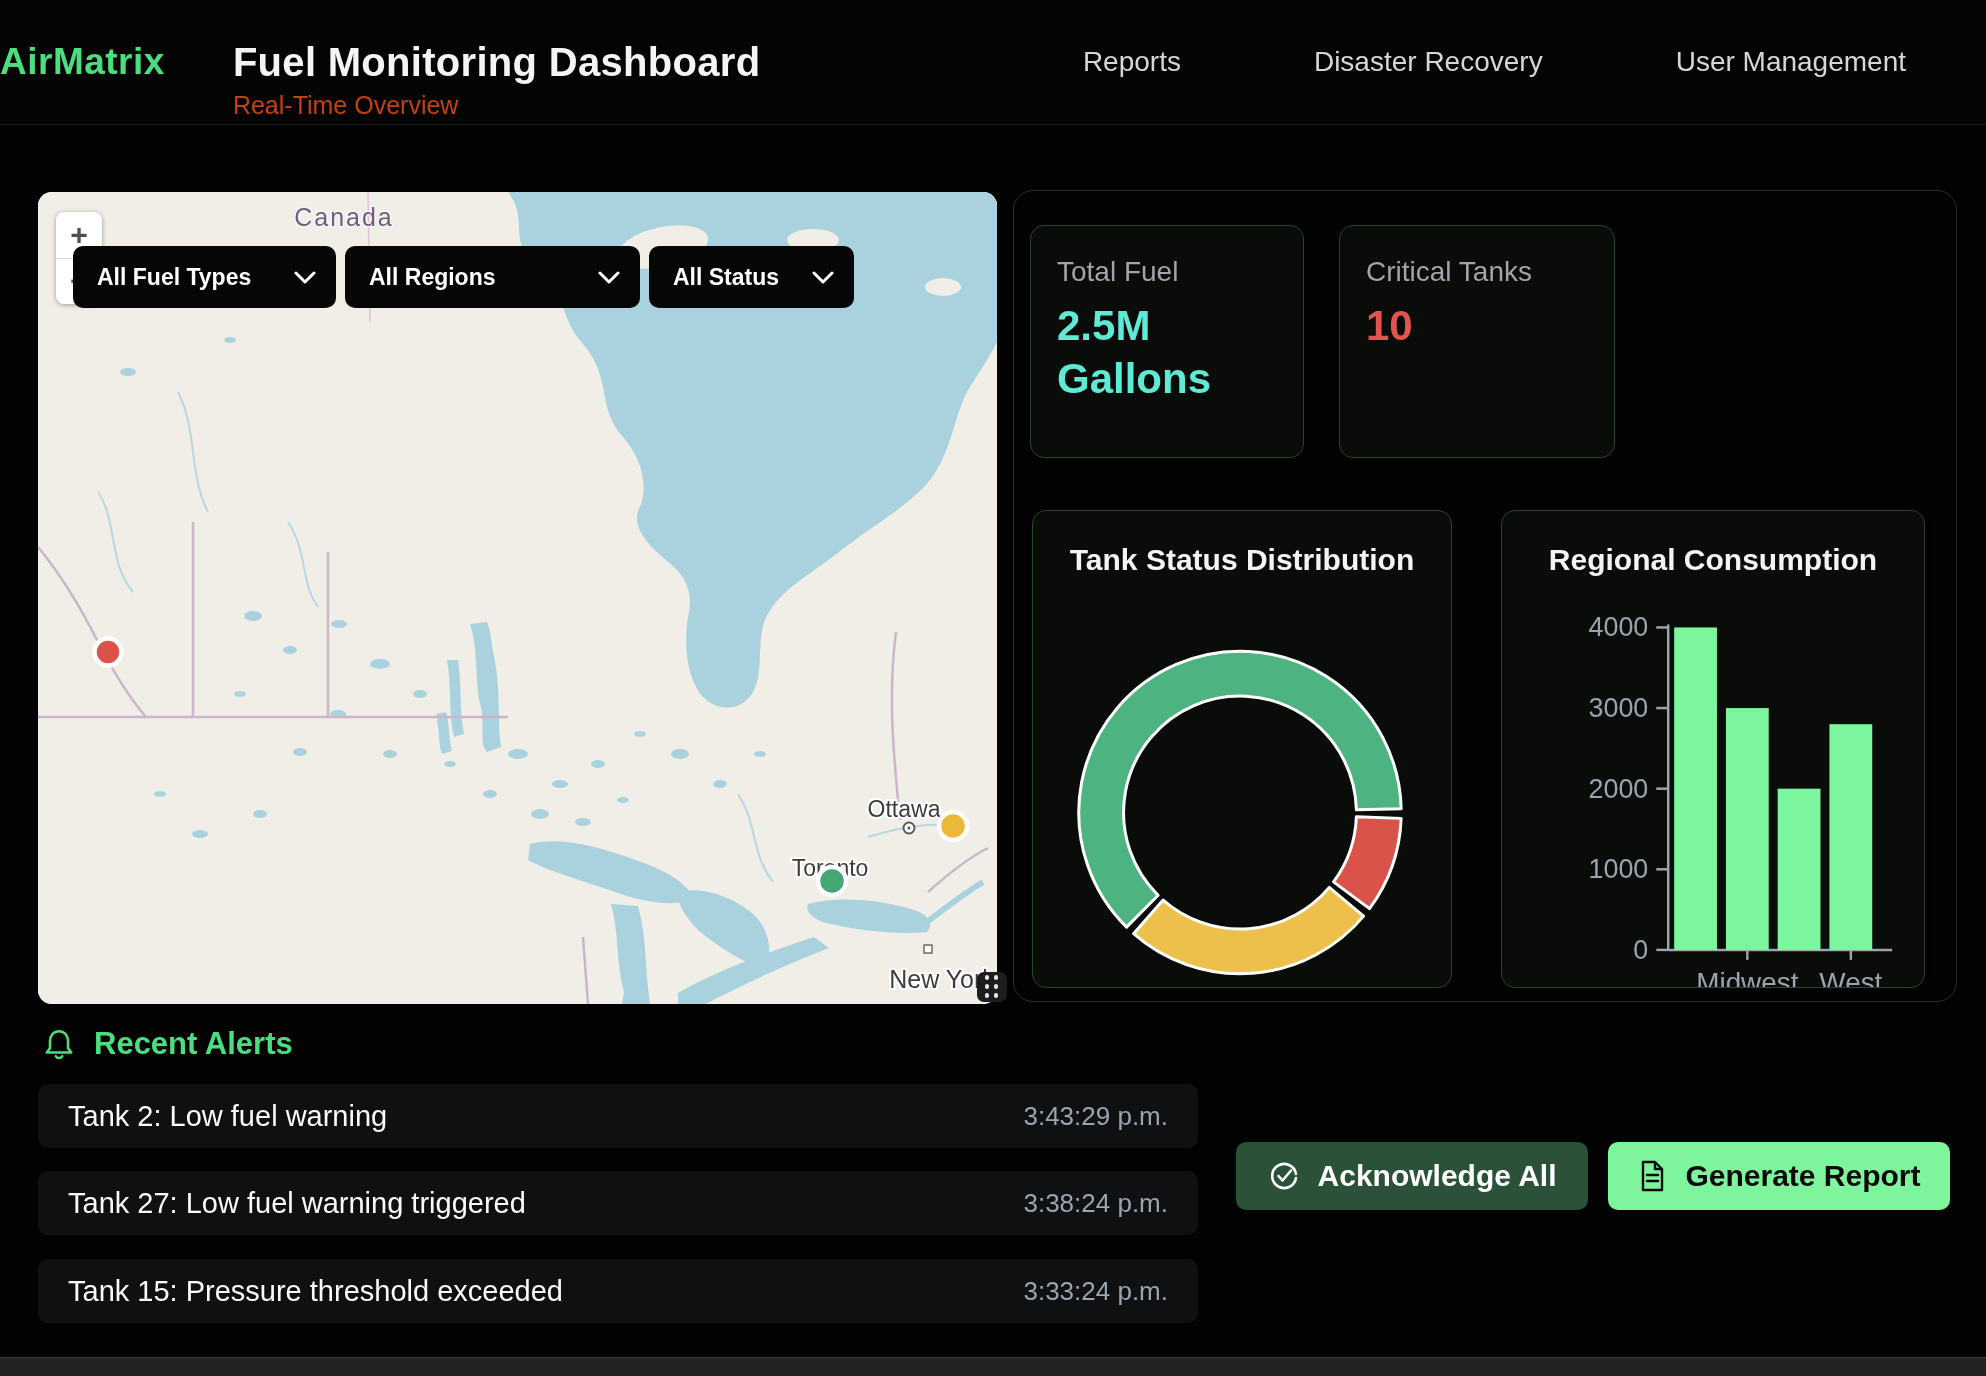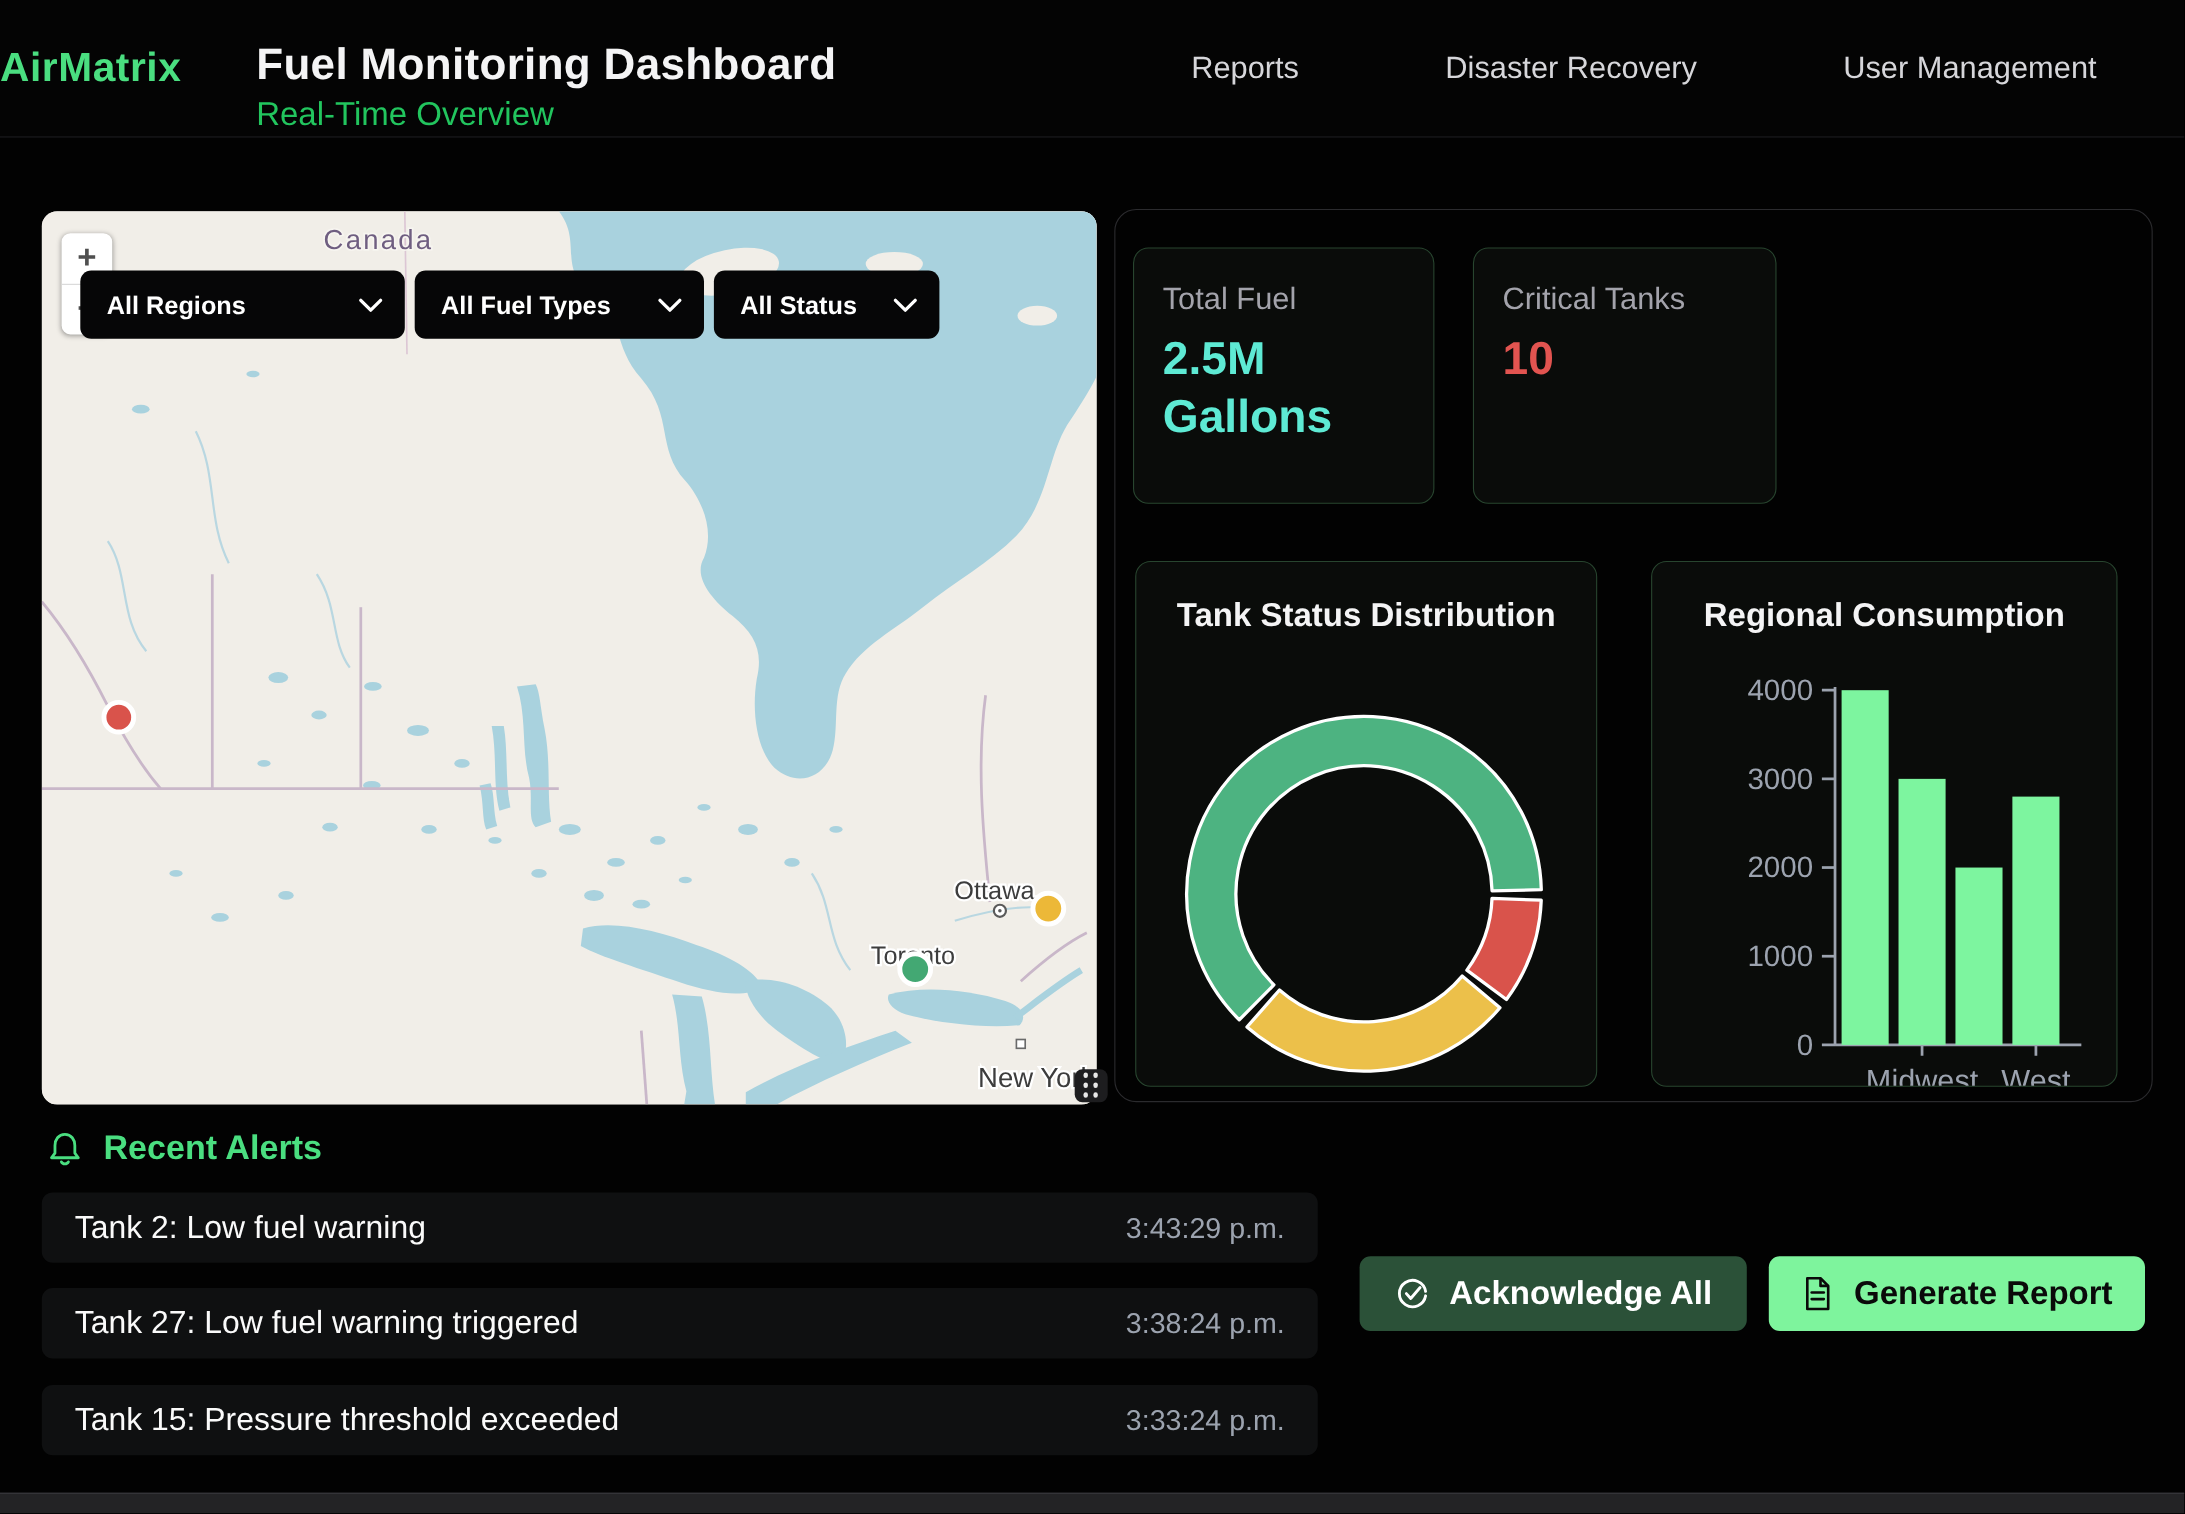--- a/index.html
+++ b/index.html
@@ -7,21 +7,21 @@
   body { font-family:"Liberation Sans", sans-serif; }
   .stage { position:relative; width:1986px; height:1376px; background:#020202; overflow:hidden; }
 
   
   .header { position:absolute; left:0; top:0; width:1986px; height:125px;
             display:flex; align-items:center; 
             background:#040404; border-bottom:1px solid #1d1d20; }
   .brand { font-size:37px; font-weight:700; color:#4ade80; margin-right:68px; letter-spacing:.5px; }
   .titleblock { display:flex; flex-direction:column; }
   .page-title { font-size:40px; font-weight:700; color:#f4f4f5; letter-spacing:.3px;margin-top:35px; }
-  .page-subtitle { font-size:30px; color:#22c55e; margin-top:6px; }
+  .page-subtitle { font-size:25px; color:#c2410c; margin-top:6px; }
   .nav { margin-left:auto; display:flex; gap:133px; padding-right:80px; }
   .nav-item { font-size:28px; color:#d6d6da; cursor:pointer; white-space:nowrap; }
 
   
   .map-panel { position:absolute; left:38px; top:192px; width:959px; height:812px;
                border-radius:14px; overflow:hidden; background:#f1eee8;padding-left:22px; }
   .map-svg { position:absolute; inset:0; }
   .zoom-ctl { position:absolute; left:18px; top:20px; width:46px; height:92px;
               background:#fff; border-radius:8px; box-shadow:0 1px 5px rgba(0,0,0,.35);
               display:flex; flex-direction:column; }
@@ -200,28 +200,28 @@
       <circle cx="794" cy="689" r="14" stroke="#fff" stroke-width="4.5" fill="#43a873"></circle>
     </svg>
 
     <div class="zoom-ctl">
       <div class="zoom-btn">+</div>
       <div class="zoom-sep"></div>
       <div class="zoom-btn">−</div>
     </div>
 
     <div class="dropdown-row">
-      <div class="dropdown dd-regions">
-        <span>All Regions</span>
+      <div class="dropdown dd-fuel">
+        <span>All Fuel Types</span>
         <svg class="chev" width="22" height="13" viewBox="0 0 22 13">
             <polyline points="2,2 11,11 20,2" fill="none" stroke="#fff" stroke-width="3" stroke-linecap="round" stroke-linejoin="round"></polyline>
           </svg>
       </div>
-      <div class="dropdown dd-fuel">
-        <span>All Fuel Types</span>
+      <div class="dropdown dd-regions">
+        <span>All Regions</span>
         <svg class="chev" width="22" height="13" viewBox="0 0 22 13">
             <polyline points="2,2 11,11 20,2" fill="none" stroke="#fff" stroke-width="3" stroke-linecap="round" stroke-linejoin="round"></polyline>
           </svg>
       </div>
       <div class="dropdown dd-status">
         <span>All Status</span>
         <svg class="chev" width="22" height="13" viewBox="0 0 22 13">
             <polyline points="2,2 11,11 20,2" fill="none" stroke="#fff" stroke-width="3" stroke-linecap="round" stroke-linejoin="round"></polyline>
           </svg>
       </div>

